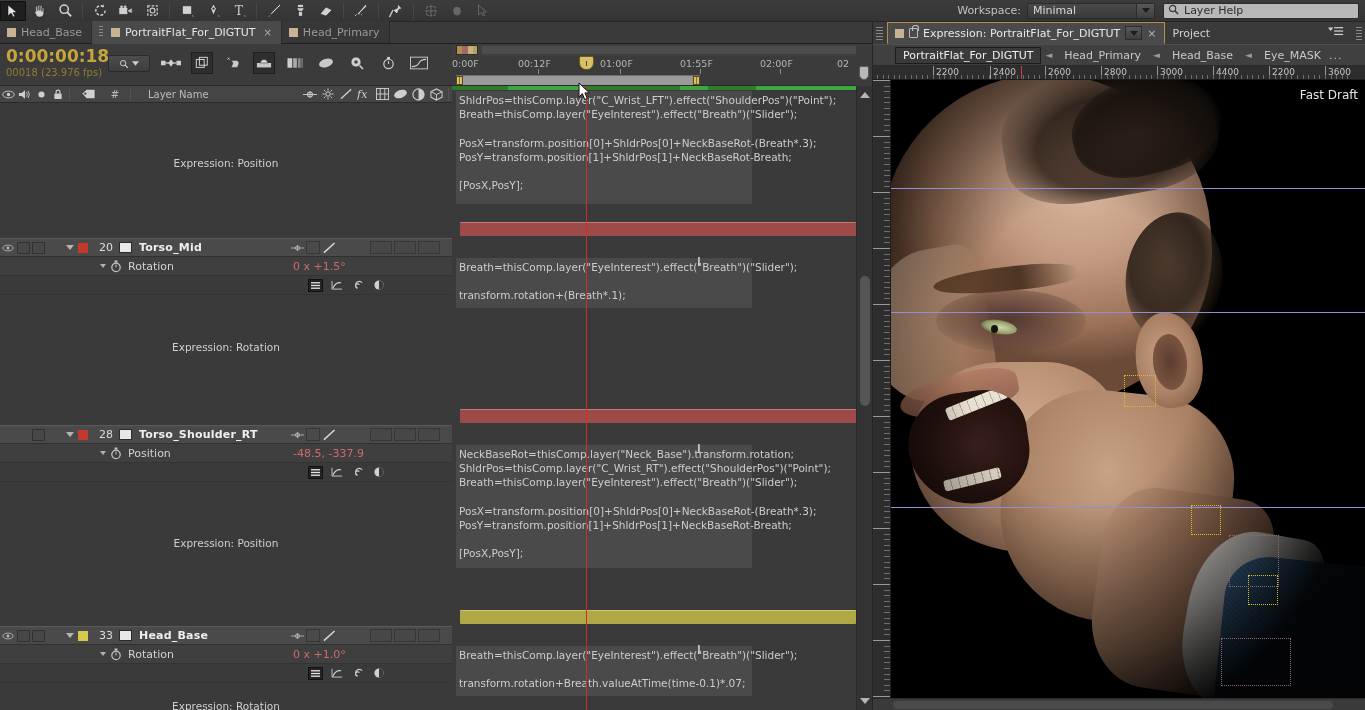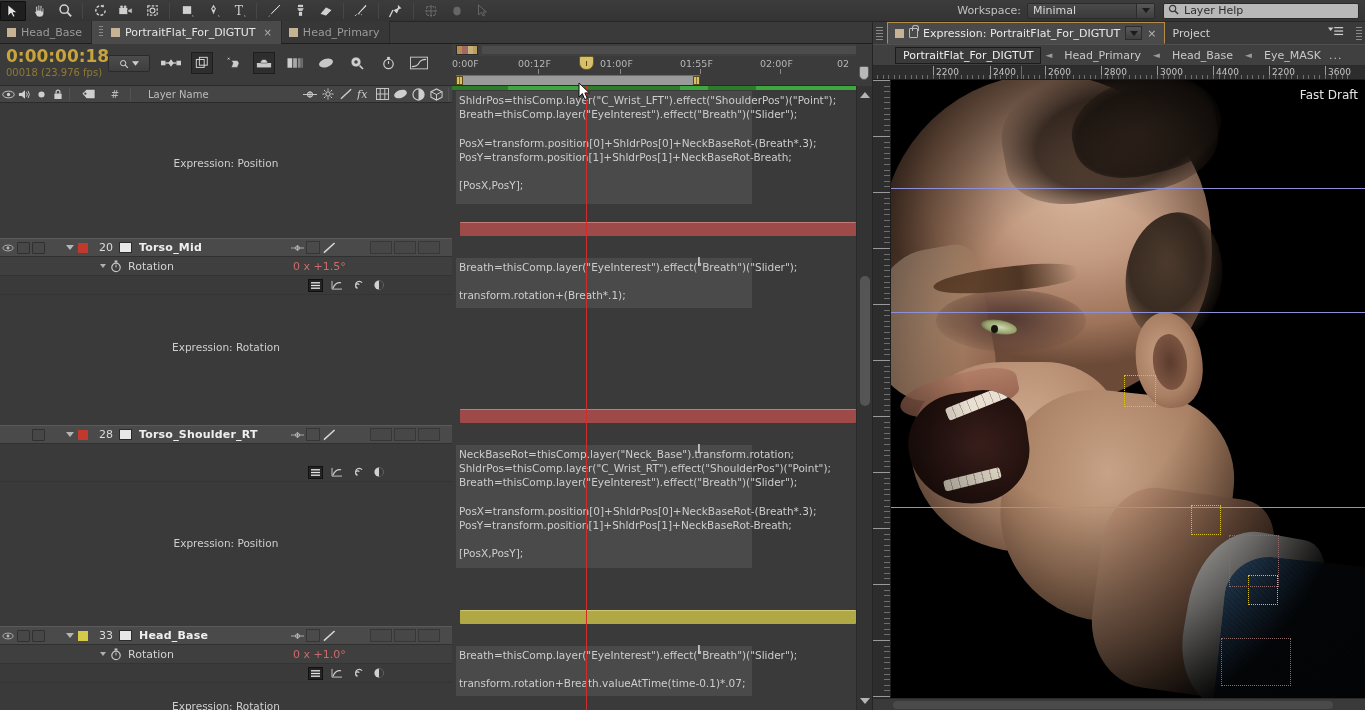--- a/index.html
+++ b/index.html
@@ -799,20 +799,32 @@
           <svg width="13" height="12" viewBox="0 0 14 13">
               <line x1="1" y1="11.5" x2="12.5" y2="1" stroke="#d8d8d8" stroke-width="1.6"></line>
             </svg>
         </span>
       </span>
       <span class="modeboxes">
         <span class="mb"></span>
         <span class="mb"></span>
         <span class="mb"></span>
       </span>
+    </div>
+    <div class="prop-row" style="top:341px;">
+      <span class="tri small" style="margin-left:100px"></span>
+      <span class="stopw">
+        <svg width="12" height="13" viewBox="0 0 12 13">
+            <circle cx="6" cy="7.4" r="4.2" fill="none" stroke="#c8c8c8" stroke-width="1.2"></circle>
+            <rect x="4.6" y="0.5" width="2.8" height="2" fill="#c8c8c8"></rect>
+            <line x1="6" y1="7.4" x2="6" y2="4.6" stroke="#c8c8c8" stroke-width="1"></line>
+          </svg>
+      </span>
+      <span class="prop-name">Position</span>
+      <span class="prop-val">-48.5, -337.9</span>
     </div>
     <div class="exp-row" style="top:360px;">
       <span class="graph-btns">
         <span class="gbtn active">
           <svg width="11" height="9" viewBox="0 0 12 10">
               <line x1="1" y1="2" x2="11" y2="2" stroke="#e4e4e4" stroke-width="1.5"></line>
               <line x1="1" y1="5" x2="11" y2="5" stroke="#e4e4e4" stroke-width="1.5"></line>
               <line x1="1" y1="8" x2="11" y2="8" stroke="#e4e4e4" stroke-width="1.5"></line>
             </svg>
         </span>

